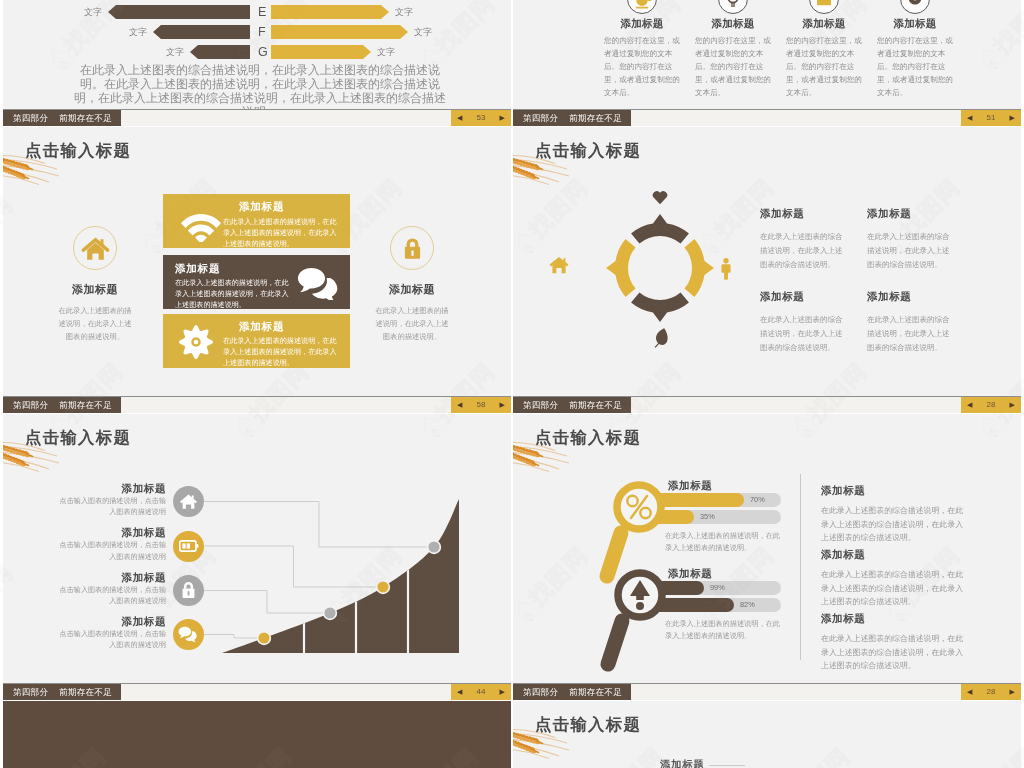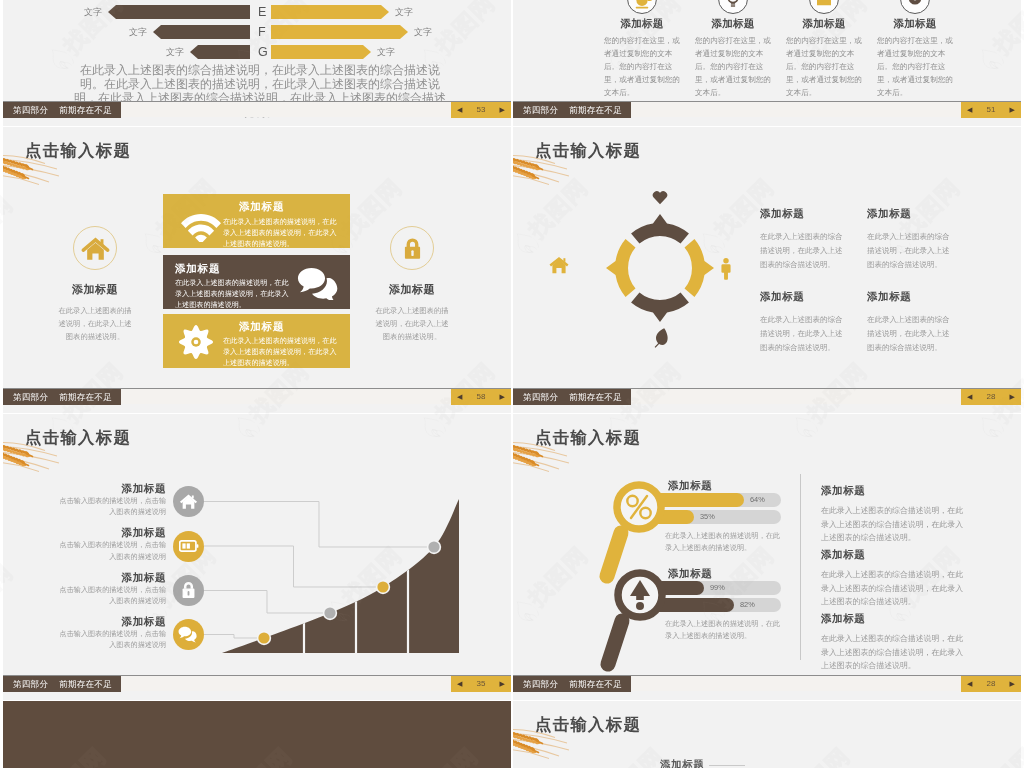--- a/index.html
+++ b/index.html
@@ -3,21 +3,21 @@
 <meta charset="utf-8">
 <style>
   html,body{margin:0;padding:0;}
   body{width:1024px;height:768px;background:#ffffff;font-family:"Liberation Sans",sans-serif;overflow:hidden;}
   .page{position:relative;width:1024px;height:768px;background:#fff;}
   .slide{position:absolute;width:508px;height:286px;background:#f2f2f2;overflow:hidden;}
   .sl-l{left:3px;} .sl-r{left:513px;}
   .r0{top:-160px;} .r1{top:127px;} .r2{top:414px;} .r3{top:701px;}
 
   
-  .footer{position:absolute;left:0;bottom:9px;width:508px;height:16px;background:#f4f2ef;border-top:1px solid #8d8d8d;box-sizing:border-box;}
+  .footer{position:absolute;left:0;bottom:1px;width:508px;height:16px;background:#f4f2ef;border-top:1px solid #8d8d8d;box-sizing:border-box;}
   .foot-tab{position:absolute;left:0;top:0;height:16px;background:#5e4d41;color:#fff;font-size:8.6px;line-height:16px;padding:0 9px 0 10px;white-space:nowrap;letter-spacing:.2px;}
   .foot-tab .sp{display:inline-block;width:11px;}
   .foot-nav{position:absolute;right:0;top:0;height:16px;width:60px;background:#e0b33c;color:#6a5538;font-size:8px;line-height:16px;text-align:center;}
   .foot-nav .arw{position:absolute;top:0;line-height:16px;font-size:7px;color:#4b3a2b;}
   .foot-nav .arw.l{left:6px;} .foot-nav .arw.r{right:6px;}
 
   
   .stitle{position:absolute;left:22px;top:13px;font-size:16.4px;font-weight:bold;color:#4a4a4a;letter-spacing:1.3px;line-height:20px;}
   .wheat{position:absolute;left:-4px;top:26px;width:64px;height:34px;}
 
@@ -520,21 +520,21 @@
             </g>
           </svg>
         </div>
     <div class="s35t" style="top:200.5px">添加标题</div>
     <div class="s35b" style="top:214.5px">点击输入图表的描述说明，点击输入图表的描述说明</div>
   </div>
   <div class="footer">
     <div class="foot-tab"><span>第四部分</span><span class="sp"></span><span>前期存在不足</span></div>
     <div class="foot-nav">
       <span class="arw l">◀</span>
-      <span>35</span>
+      <span>44</span>
       <span class="arw r">▶</span>
     </div>
   </div>
 </div>
 
 <div class="slide sl-r r2">
   <div class="stitle">点击输入标题</div>
   <svg class="wheat" viewBox="0 0 64 34">
         <path d="M2 2.5 Q22 2 46 10.5" stroke="#e8c8a0" stroke-width="1.1" fill="none"></path>
         <path d="M2 6.5 Q26 7 58 16" stroke="#e8c8a0" stroke-width="1.1" fill="none"></path>
@@ -578,21 +578,21 @@
         <ellipse cx="22.1" cy="23.9" rx="2.6" ry="1.25" fill="#e6a144" transform="rotate(-0.9 22.1 23.9)"></ellipse>
         <ellipse cx="24.0" cy="22.0" rx="2.6" ry="1.25" fill="#d98b27" transform="rotate(43.1 24.0 22.0)"></ellipse>
         <ellipse cx="24.8" cy="25.0" rx="2.6" ry="1.25" fill="#e6a144" transform="rotate(-0.9 24.8 25.0)"></ellipse>
         <path d="M24.0 23.0 l5.5 2.4" stroke="#d98b27" stroke-width="1.6" fill="none" stroke-linecap="round"></path>
       </svg>
 
   <div class="s36bar" style="left:152px;top:79px;width:116px"></div>
   <div class="s36bar" style="left:152px;top:96px;width:116px"></div>
   <div class="s36fillbar" style="left:110px;top:79px;width:121px;background:#e0b33c"></div>
   <div class="s36fillbar" style="left:110px;top:96px;width:71px;background:#e0b33c"></div>
-  <div class="s36lbl" style="left:237px;top:79px">64%</div>
+  <div class="s36lbl" style="left:237px;top:79px">70%</div>
   <div class="s36lbl" style="left:187px;top:96px">35%</div>
   <svg class="s36lens" style="left:83px;top:58px" width="76" height="116" viewBox="0 0 76 116">
     <line x1="25" y1="61" x2="11" y2="104" stroke="#e0b33c" stroke-width="15" stroke-linecap="round"></line>
     <circle cx="43" cy="35" r="22" fill="#f4f4f4" stroke="#e0b33c" stroke-width="7.5"></circle>
     <g fill="none" stroke="#e0b33c" stroke-width="2.4">
           <circle cx="36.5" cy="29" r="5.2"></circle>
           <circle cx="49.5" cy="41" r="5.2"></circle>
           <line x1="51" y1="24" x2="35" y2="46" stroke-linecap="round"></line>
         </g>
   </svg>

